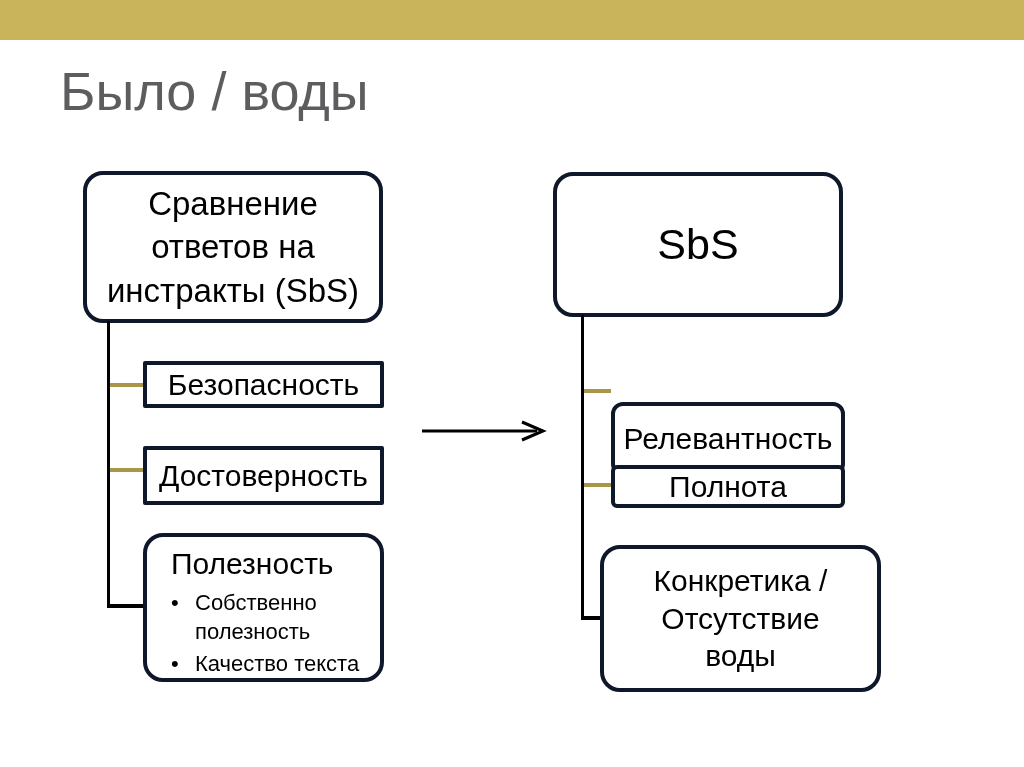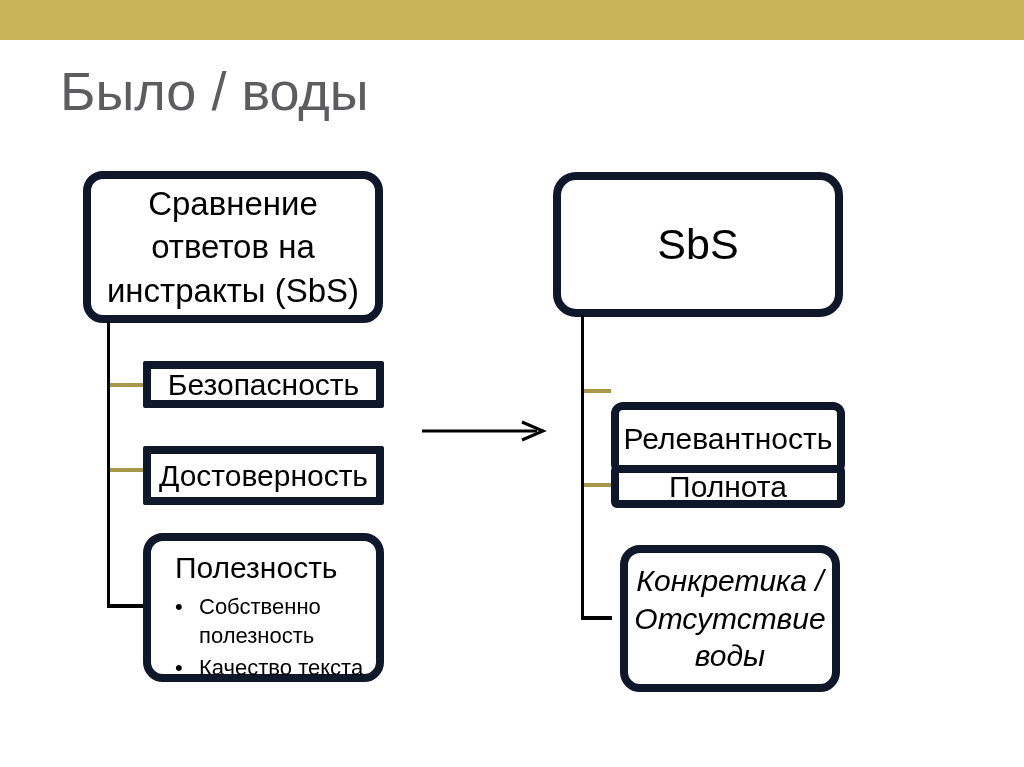--- a/index.html
+++ b/index.html
@@ -21,21 +21,21 @@
     left: 60px; top: 60px;
     font-size: 54px;
     font-weight: 400;
     color: #5d5d60;
     letter-spacing: 0px;
     white-space: nowrap;
   }
   .box {
     position: absolute;
     background: #ffffff;
-    border: 8px solid #0f172a;
+    border: 4px solid #0f172a;
     color: #000000;
     display: flex;
     flex-direction: column;
     align-items: center;
     justify-content: center;
     text-align: center;
   }
   .box .line { display: block; }
   .root-box {
     border-radius: 20px;
@@ -132,36 +132,36 @@
 
 <div class="arrow-wrap">
   <svg width="126" height="24" viewBox="0 0 126 24">
     <line x1="1" y1="12" x2="116" y2="12" stroke="#000000" stroke-width="3"></line>
     <polyline points="101,3 122,12 101,21" fill="none" stroke="#000000" stroke-width="3"></polyline>
   </svg>
 </div>
 
 <div>
 
-  <div class="box root-box right" style="left:553px; top:172px; width:290px; height:145px;border-radius:23px;">
+  <div class="box root-box right" style="left:553px; top:172px; width:290px; height:145px;">
     <span class="line">SbS</span>
   </div>
 
   <div class="vline" style="left:581px; top:315px; height:305px;"></div>
   <div class="tick" style="left:584px; top:389px; width:27px;"></div>
   <div class="tick" style="left:584px; top:483px; width:27px;"></div>
   <div class="elbow" style="left:581px; top:616px; width:31px;"></div>
 
   <div class="box r12 leaf-label" style="left:611px; top:354px; width:234px; height:74px;">
     <span>Релевантность</span>
   </div>
 
   <div class="box r6 leaf-label" style="left:611px; top:465px; width:234px; height:43px;">
     <span>Полнота</span>
   </div>
 
-  <div class="box r20 leaf-label" style="left:620px; top:545px; width:220px; height:147px; line-height:1.25;font-style:italic;">
+  <div class="box r20 leaf-label" style="left:600px; top:545px; width:281px; height:147px; line-height:1.25;">
     <span class="line">Конкретика /</span>
     <span class="line">Отсутствие</span>
     <span class="line">воды</span>
   </div>
 
 </div>
 
 </body></html>

